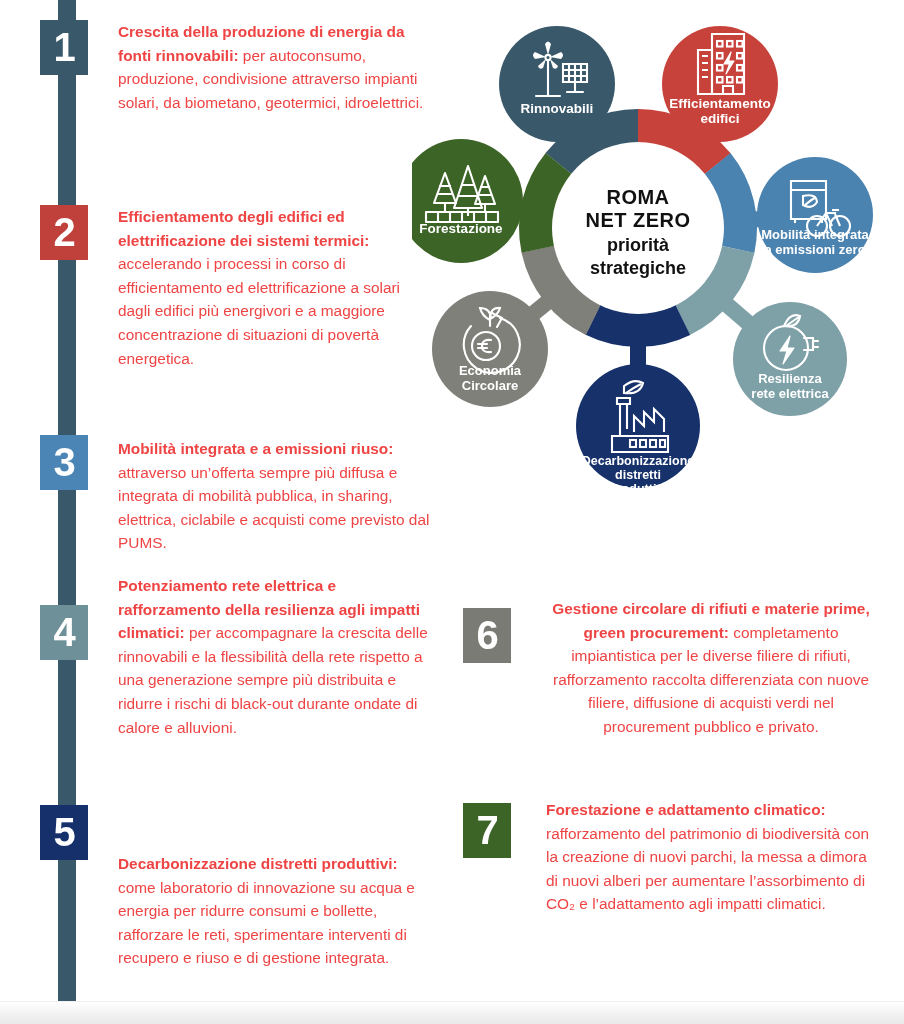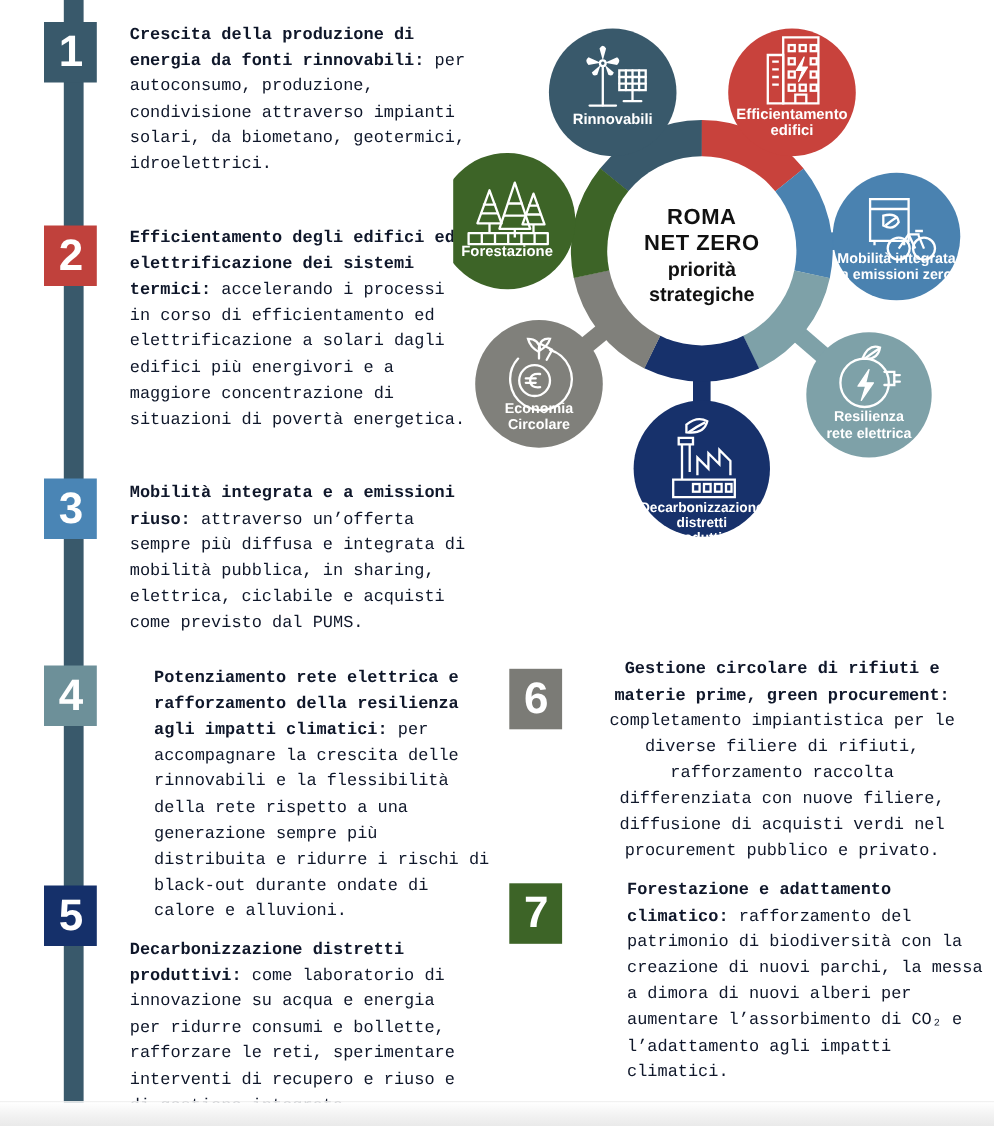--- a/index.html
+++ b/index.html
@@ -48,22 +48,21 @@
     font-size: 40px;
     font-weight: bold;
     line-height: 55px;
     text-align: center;
     letter-spacing: -1px;
   }
   .step-body {
     position: absolute;
     font-size: 15.4px;
     line-height: 23.6px;
-    color: #0f172a;
-    font-family: Liberation Mono, monospace;
+    color: #ef4444;
   }
   .step-body b {
     font-weight: bold;
   }
 
   
   .col-left .step-badge { left: 40px; }
   .col-left .step-body  { left: 118px; width: 312px; }
 
   
@@ -128,21 +127,21 @@
   </div>
   <div class="step-body" style="top:437px;">
     <b>Mobilità integrata e a emissioni riuso:</b><b></b><span> attraverso un’offerta sempre più diffusa e integrata di mobilità pubblica, in sharing, elettrica, ciclabile e acquisti come previsto dal PUMS.</span>
   </div>
 </div>
 
 <div class="step col-left">
   <div class="step-badge" style="top:605px;background:#6d9099;">
     <span>4</span>
   </div>
-  <div class="step-body" style="top:605px;margin-left:22px;">
+  <div class="step-body" style="top:574px;">
     <b>Potenziamento rete elettrica e rafforzamento della resilienza agli impatti climatici</b><b>:</b><span> per accompagnare la crescita delle rinnovabili e la flessibilità della rete rispetto a una generazione sempre più distribuita e ridurre i rischi di black-out durante ondate di calore e alluvioni.</span>
   </div>
 </div>
 
 <div class="step col-left">
   <div class="step-badge" style="top:805px;background:#15306a;">
     <span>5</span>
   </div>
   <div class="step-body" style="top:852px;">
     <b>Decarbonizzazione distretti produttivi</b><b>:</b><span> come laboratorio di innovazione su acqua e energia per ridurre consumi e bollette, rafforzare le reti, sperimentare interventi di recupero e riuso e di gestione integrata.</span>
@@ -155,21 +154,21 @@
   </div>
   <div class="step-body" style="top:597px;text-align:center;">
     <b>Gestione circolare di rifiuti e materie prime, green procurement:</b><b></b><span> completamento impiantistica per le diverse filiere di rifiuti, rafforzamento raccolta differenziata con nuove filiere, diffusione di acquisti verdi nel procurement pubblico e privato.</span>
   </div>
 </div>
 
 <div class="step col-right">
   <div class="step-badge" style="top:803px;background:#3d6427;">
     <span>7</span>
   </div>
-  <div class="step-body" style="top:798px;margin-left:24px;">
+  <div class="step-body" style="top:798px;">
     <b>Forestazione e adattamento climatico:</b><b></b><span> rafforzamento del patrimonio di biodiversità con la creazione di nuovi parchi, la messa a dimora di nuovi alberi per aumentare l’assorbimento di CO₂ e l’adattamento agli impatti climatici.</span>
   </div>
 </div>
 
 <div id="wheel">
   <svg width="492" height="500" viewBox="0 0 492 500" xmlns="http://www.w3.org/2000/svg">
 
     <g>
       <line x1="145" y1="76" x2="226" y2="220" stroke="#39596b" stroke-width="16"></line>
       <line x1="308" y1="76" x2="226" y2="220" stroke="#c8423c" stroke-width="16"></line>

